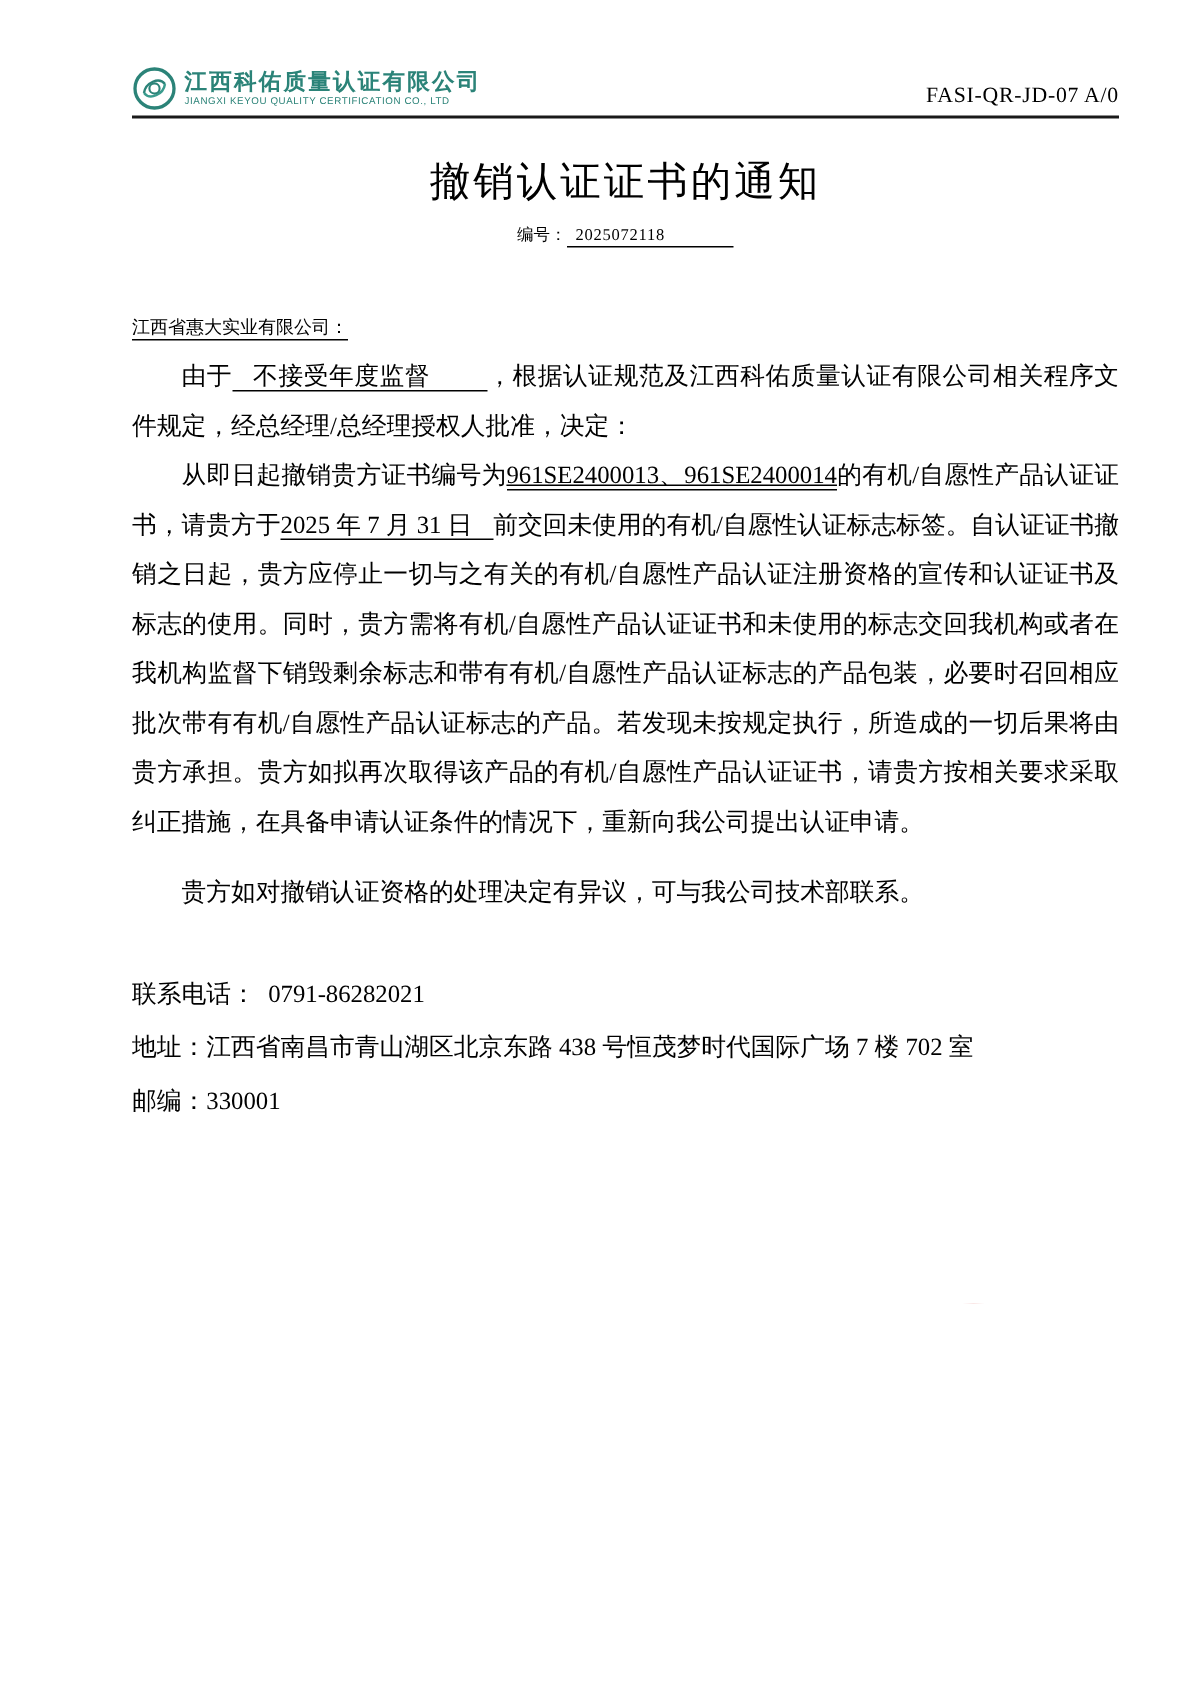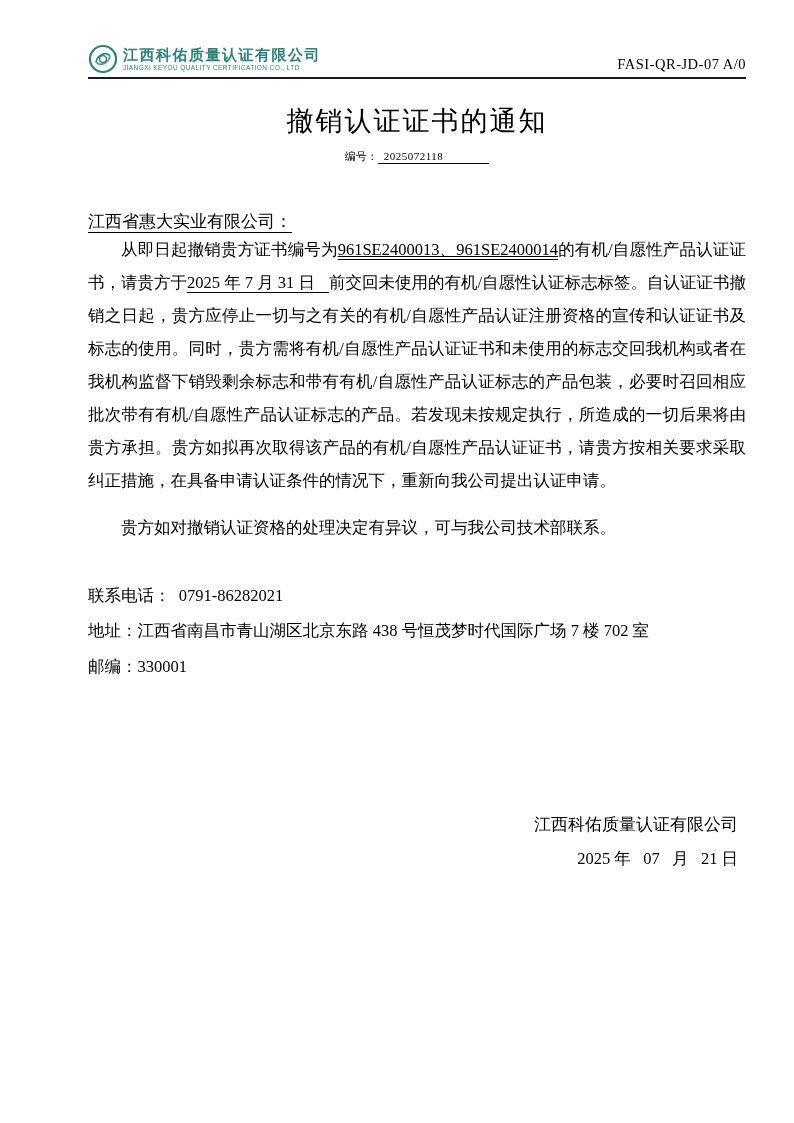--- a/index.html
+++ b/index.html
@@ -57,21 +57,21 @@
     font-size: 11px;
   }
   .doc-number .num-value {
     border-bottom: 1px solid #000;
     padding: 0 46px 1px 6px;
     letter-spacing: 0.5px;
   }
   
   .recipient {
     margin-top: 46px;
-    font-size: 17px;
+    font-size: 12px;
   }
   .recipient span { border-bottom: 1px solid #000; padding-bottom: 1px; }
   .para {
     font-size: 16.5px;
     line-height: 2.0;
     text-align: justify;
   }
   .p1 { margin-top: 7px; text-indent: 2em; }
   .p2 { text-indent: 2em; }
   .p3 { margin-top: 14px; text-indent: 2em; }
@@ -149,20 +149,23 @@
     <div class="title">撤销认证证书的通知</div>
 
     <div class="doc-number">
       <span>编号：</span><span class="num-value">2025072118</span>
     </div>
 
     <div class="recipient">
       <span>江西省惠大实业有限公司：</span>
     </div>
 
+    <div class="para p1">
+      <span>由于</span><span class="u-reason">不接受年度监督</span><span>，根据认证规范及江西科佑质量认证有限公司相关程序文件规定，经总经理/总经理授权人批准，决定：</span>
+    </div>
 
     <div class="para p2">
       <span>从即日起撤销贵方证书编号为</span><span class="u-certs">961SE2400013、961SE2400014</span><span>的有机/自愿性产品认证证书，请贵方于</span><span class="u-date">2025 年 7 月 31 日</span><span>前交回未使用的有机/自愿性认证标志标签。自认证证书撤销之日起，贵方应停止一切与之有关的有机/自愿性产品认证注册资格的宣传和认证证书及标志的使用。同时，贵方需将有机/自愿性产品认证证书和未使用的标志交回我机构或者在我机构监督下销毁剩余标志和带有有机/自愿性产品认证标志的产品包装，必要时召回相应批次带有有机/自愿性产品认证标志的产品。若发现未按规定执行，所造成的一切后果将由贵方承担。贵方如拟再次取得该产品的有机/自愿性产品认证证书，请贵方按相关要求采取纠正措施，在具备申请认证条件的情况下，重新向我公司提出认证申请。</span>
     </div>
 
     <div class="para p3">贵方如对撤销认证资格的处理决定有异议，可与我公司技术部联系。</div>
 
     <div class="contact">
       <div class="contact-line">联系电话：  0791-86282021</div>
       <div class="contact-line">地址：江西省南昌市青山湖区北京东路 438 号恒茂梦时代国际广场 7 楼 702 室</div>

